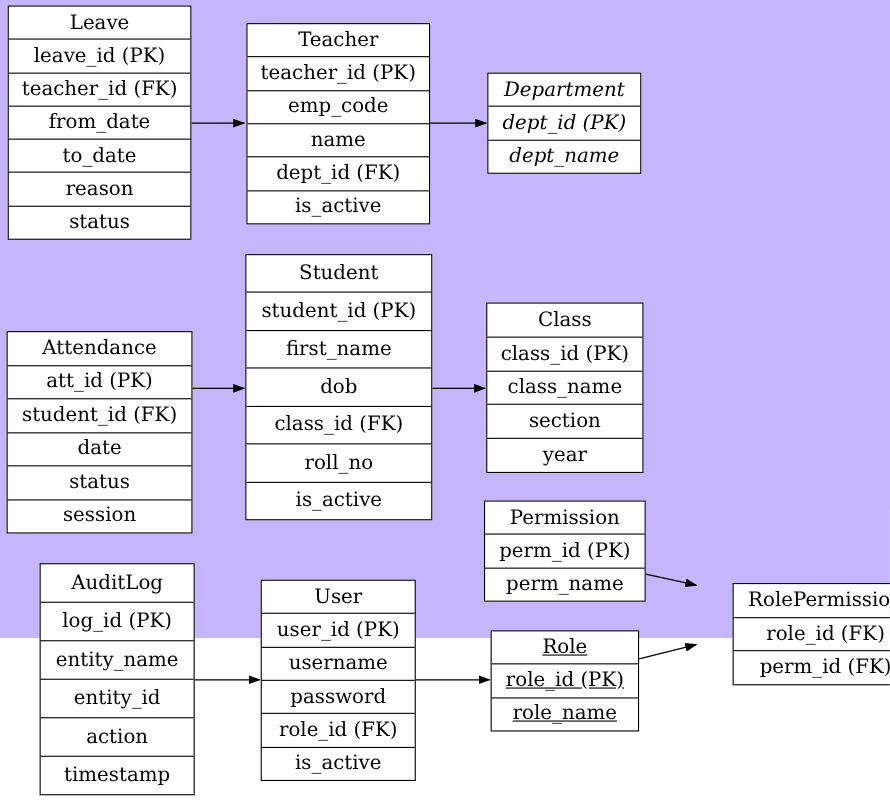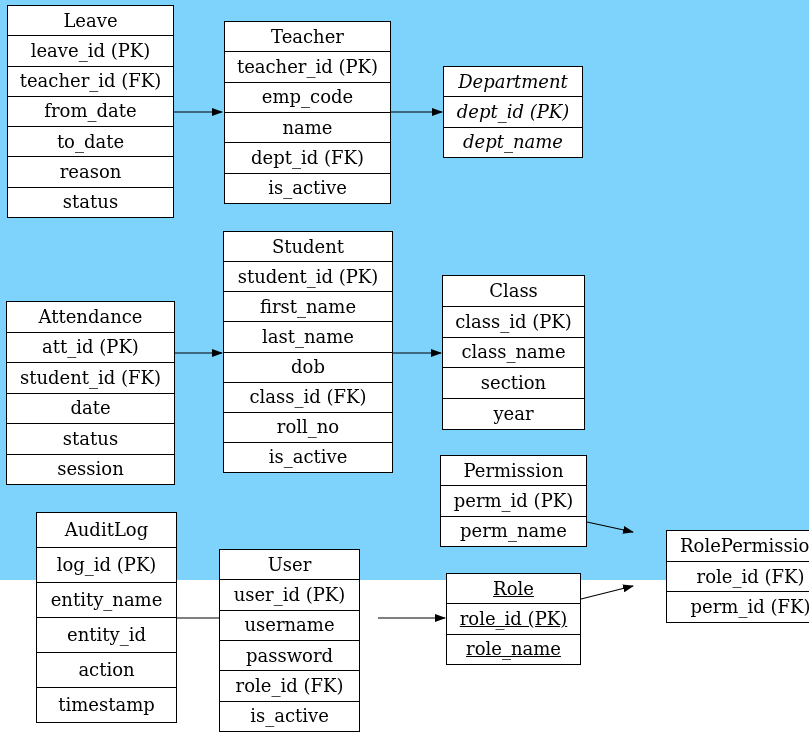--- a/index.html
+++ b/index.html
@@ -10,21 +10,21 @@
   body {
     width: 809px;
     height: 732px;
     overflow: hidden;
     font-family: "DejaVu Serif", "Liberation Serif", serif;
   }
   #diagram {
     position: relative;
     width: 809px;
     height: 580px;
-    background: #7dd3fc;
+    background: #c4b5fd;
   }
   #edge-layer {
     position: absolute;
     left: 0;
     top: 0;
     width: 809px;
     height: 732px;
     pointer-events: none;
   }
   .entity {
@@ -100,42 +100,41 @@
   <div class="entity-row">att_id (PK)</div>
       <div class="entity-row">student_id (FK)</div>
       <div class="entity-row">date</div>
       <div class="entity-row">status</div>
       <div class="entity-row">session</div>
     </div>
     <div class="entity" style="left: 223px; top: 231px; width: 170px; height: 242px;">
     <div class="entity-title">Student</div>
   <div class="entity-row">student_id (PK)</div>
       <div class="entity-row">first_name</div>
-      <div class="entity-row">last_name</div>
       <div class="entity-row">dob</div>
       <div class="entity-row">class_id (FK)</div>
       <div class="entity-row">roll_no</div>
       <div class="entity-row">is_active</div>
     </div>
     <div class="entity" style="left: 442px; top: 275px; width: 143px; height: 155px; text-align: right;">
     <div class="entity-title">Class</div>
   <div class="entity-row">class_id (PK)</div>
       <div class="entity-row">class_name</div>
       <div class="entity-row">section</div>
       <div class="entity-row">year</div>
     </div>
     <div class="entity" style="left: 20px; top: 512px; width: 141px; height: 211px; margin-left: 16px;">
     <div class="entity-title">AuditLog</div>
   <div class="entity-row">log_id (PK)</div>
       <div class="entity-row">entity_name</div>
       <div class="entity-row">entity_id</div>
       <div class="entity-row">action</div>
       <div class="entity-row">timestamp</div>
     </div>
-    <div class="entity" style="left: 219px; top: 527px; width: 141px; height: 183px; margin-top: 22px;">
+    <div class="entity" style="left: 237px; top: 527px; width: 141px; height: 183px;">
     <div class="entity-title">User</div>
   <div class="entity-row">user_id (PK)</div>
       <div class="entity-row">username</div>
       <div class="entity-row">password</div>
       <div class="entity-row">role_id (FK)</div>
       <div class="entity-row">is_active</div>
     </div>
     <div class="entity" style="left: 440px; top: 455px; width: 147px; height: 92px;">
     <div class="entity-title">Permission</div>
   <div class="entity-row">perm_id (PK)</div>

